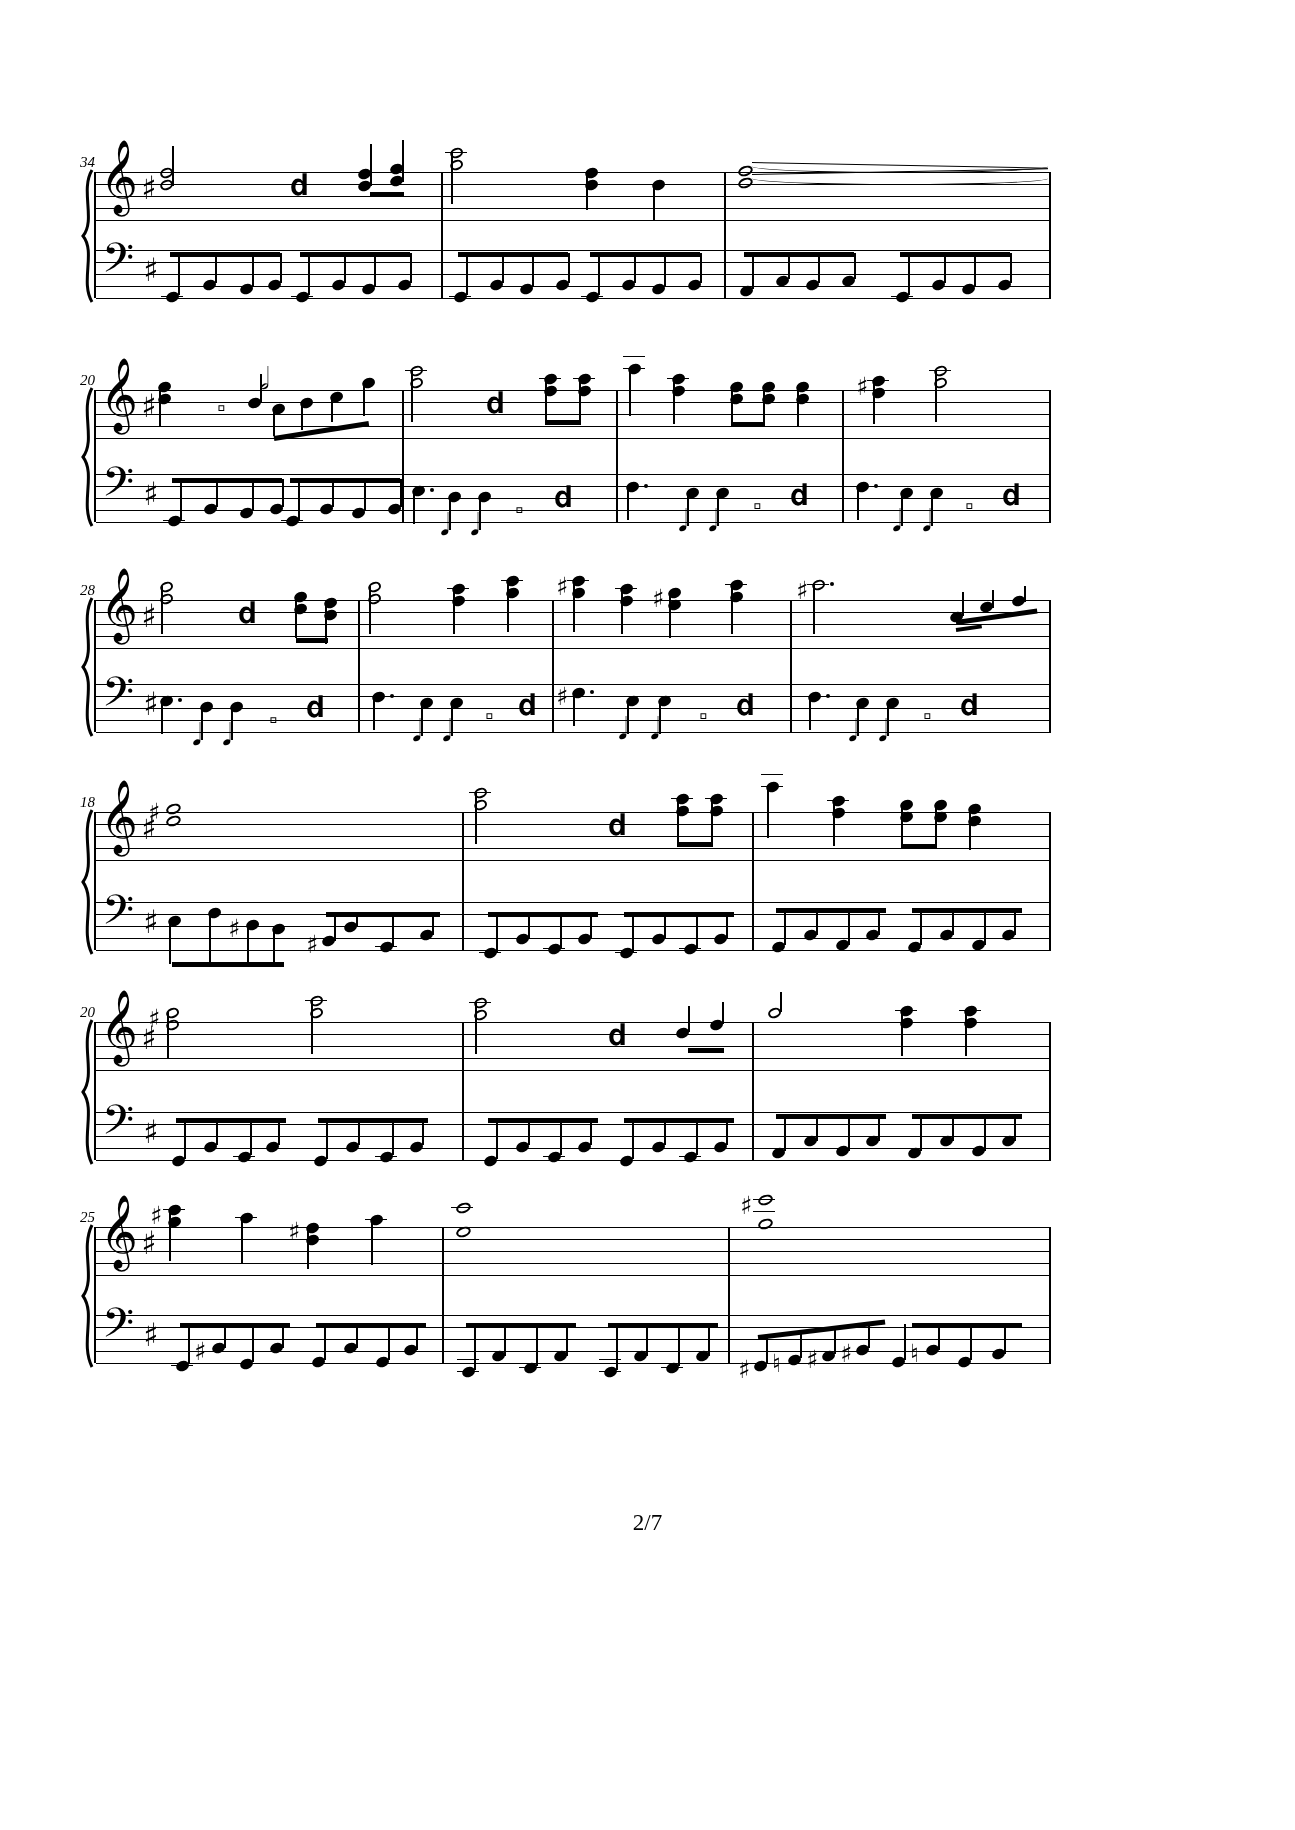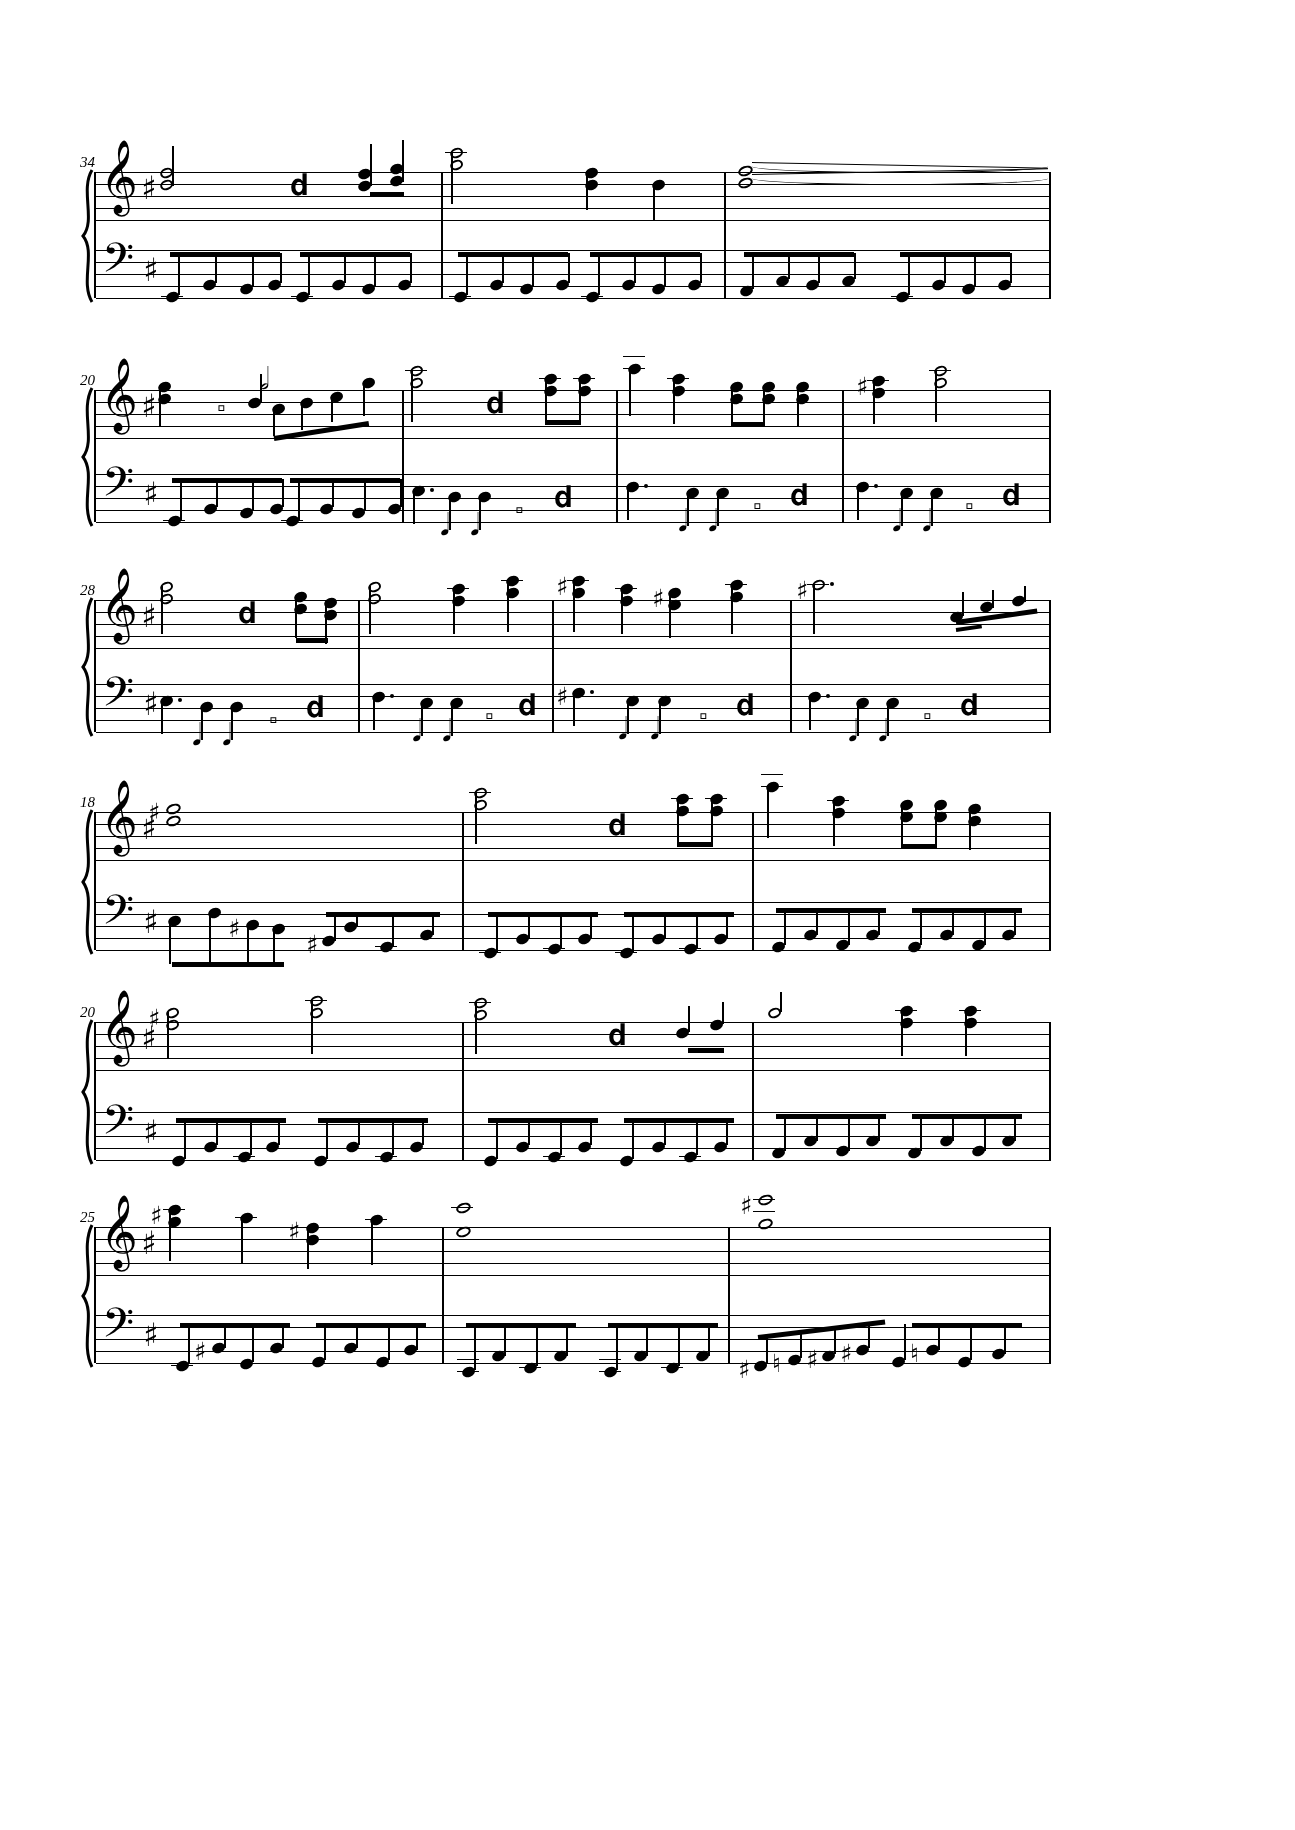--- a/index.html
+++ b/index.html
@@ -995,14 +995,15 @@
     <div class="stem" style="left:904px;top:119px;height:36px;"></div>
     <div class="accid" style="left:910px;top:136px;">♮</div>
     <div class="notehead" style="left:926px;top:140px;"></div>
     <div class="stem" style="left:938px;top:119px;height:26px;"></div>
     <div class="notehead" style="left:958px;top:152px;"></div>
     <div class="stem" style="left:970px;top:119px;height:36px;"></div>
     <div class="notehead" style="left:992px;top:144px;"></div>
     <div class="stem" style="left:1004px;top:119px;height:30px;"></div>
   </div>
 
+  <div class="page-number" style="top:1510px;">2/7</div>
 
 </div>
 
 </body></html>

